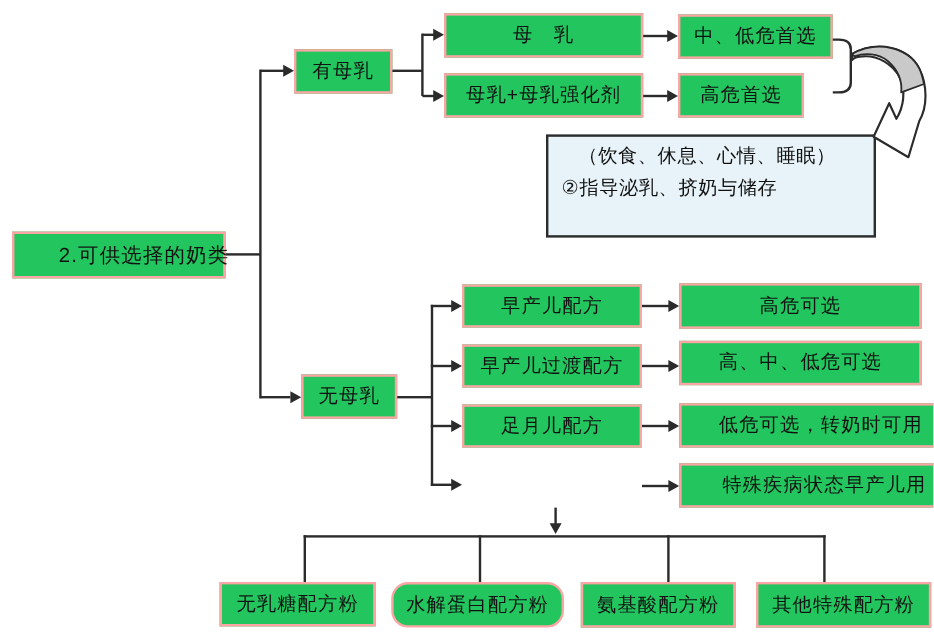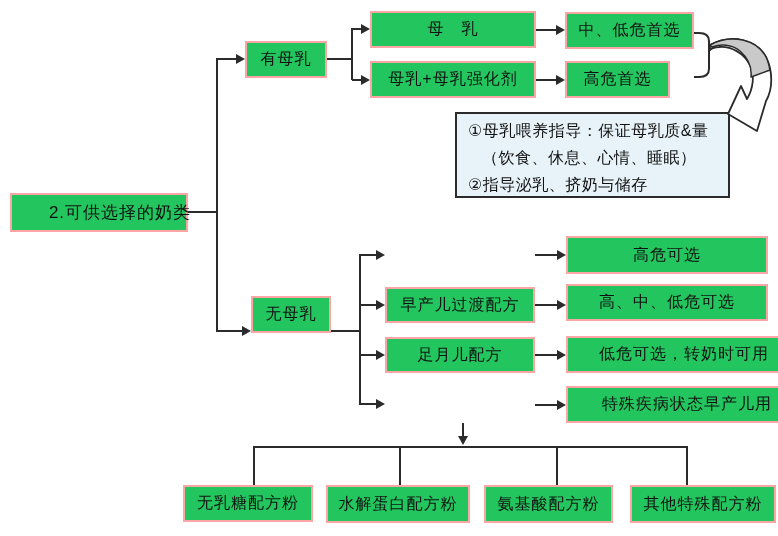--- a/index.html
+++ b/index.html
@@ -62,37 +62,37 @@
 
   <div class="bx" style="left:245px; top:41px; width:82px; height:37px;">有母乳</div>
 
   <div class="bx" style="left:370px; top:11px; width:166px; height:37px;">母　乳</div>
   <div class="bx" style="left:565px; top:12px; width:129px; height:37px;">中、低危首选</div>
 
   <div class="bx" style="left:370px; top:61px; width:166px; height:37px;">母乳+母乳强化剂</div>
   <div class="bx" style="left:565px; top:61px; width:105px; height:37px;">高危首选</div>
 
   <div class="note" style="left:455px; top:112px; width:275px; height:86px;">
-    <div class="ln">①母乳喂养指导：保证母乳质&amp;量</div>
     <div class="ln ln2">（饮食、休息、心情、睡眠）</div>
     <div class="ln">②指导泌乳、挤奶与储存</div>
   </div>
 
-  <div class="bx" style="left:251px; top:296px; width:80px; height:37px;">无母乳</div>
+  <div class="bx" style="left:251px; top:312px; width:80px; height:37px;">无母乳</div>
 
+  <div class="bx" style="left:385px; top:237px; width:150px; height:36px;">早产儿配方</div>
   <div class="bx" style="left:385px; top:287px; width:150px; height:36px;">早产儿过渡配方</div>
   <div class="bx" style="left:385px; top:337px; width:150px; height:36px;">足月儿配方</div>
 
   <div class="bx" style="left:566px; top:236px; width:202px; height:38px;">高危可选</div>
   <div class="bx" style="left:566px; top:284px; width:202px; height:37px;">高、中、低危可选</div>
   <div class="bx" style="left:566px; top:336px; width:236px; height:37px;">低危可选，转奶时可用</div>
   <div class="bx" style="left:566px; top:386px; width:242px; height:37px;">特殊疾病状态早产儿用</div>
 
   <div class="bx" style="left:183px; top:485px; width:130px; height:37px;">无乳糖配方粉</div>
-  <div class="bx" style="left:326px; top:485px; width:144px; height:38px;">水解蛋白配方粉</div>
+  <div class="bx" style="left:326px; top:485px; width:144px; height:38px;border-radius:14px;">水解蛋白配方粉</div>
   <div class="bx" style="left:484px; top:485px; width:129px; height:38px;">氨基酸配方粉</div>
   <div class="bx" style="left:630px; top:485px; width:146px; height:38px;">其他特殊配方粉</div>
 
   <div class="hl" style="left:188px; top:211px; width:29px;"></div>
   <div class="vl" style="left:216px; top:58px; height:274px;"></div>
 
   <div class="hl" style="left:217px; top:58px; width:20px;"></div>
   <div class="ar" style="left:236px; top:54px;"></div>
 
   <div class="hl" style="left:217px; top:330px; width:25px;"></div>

